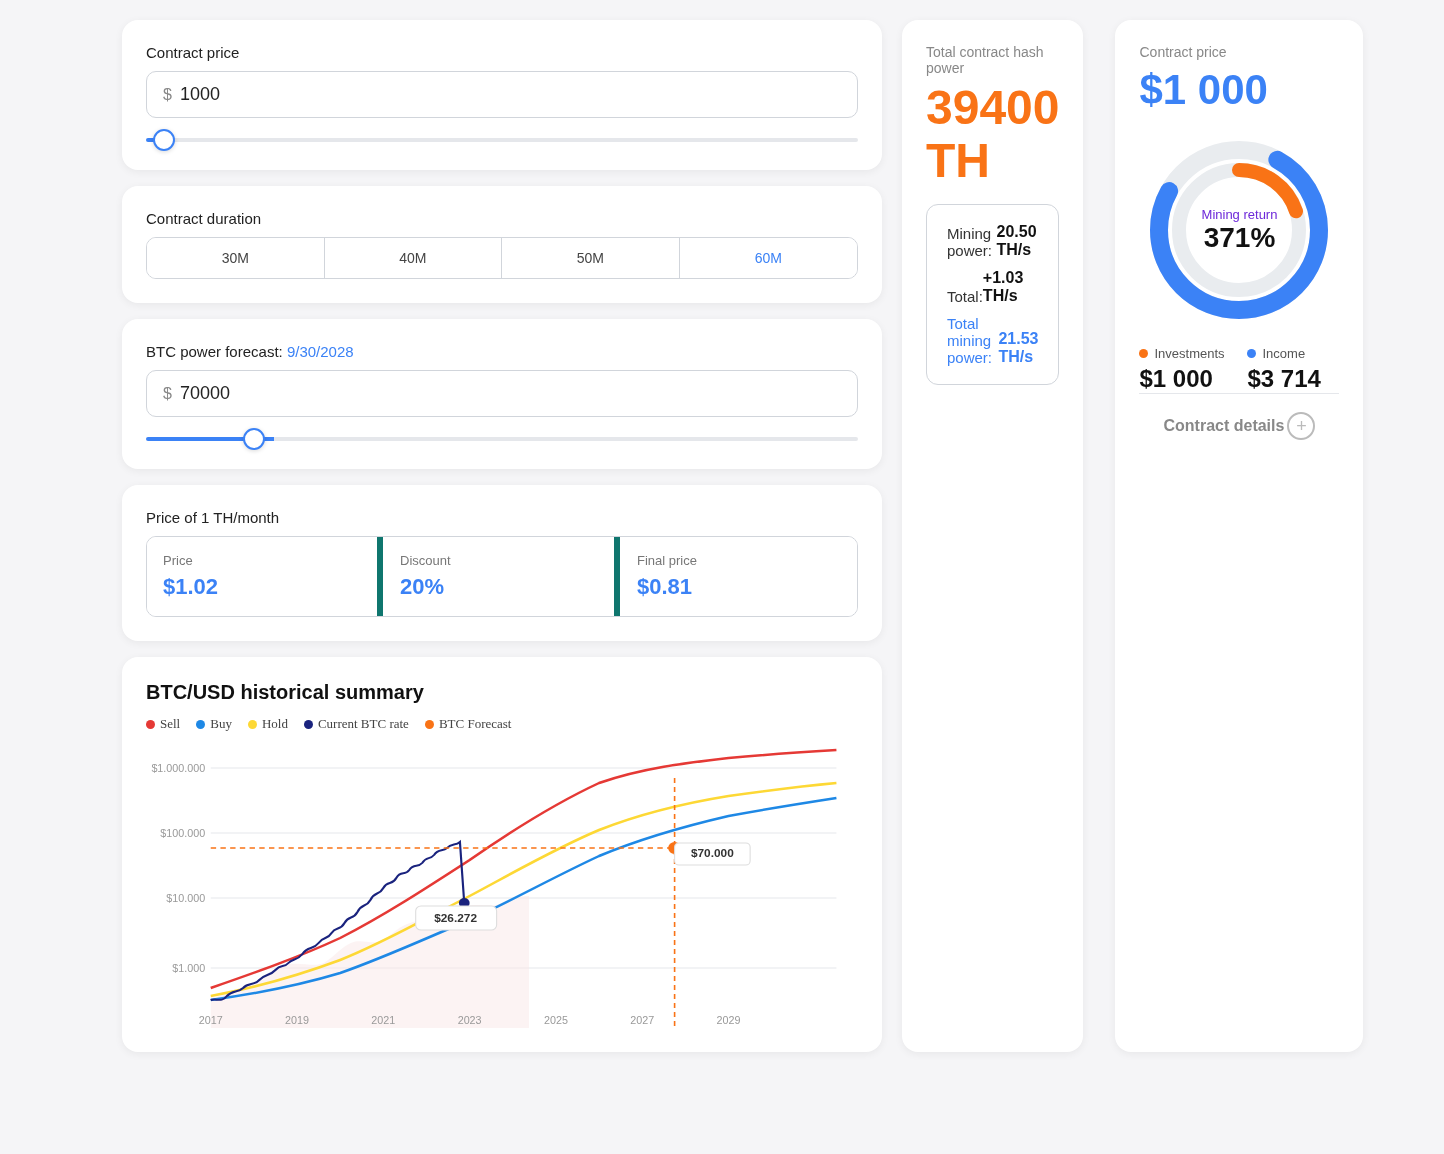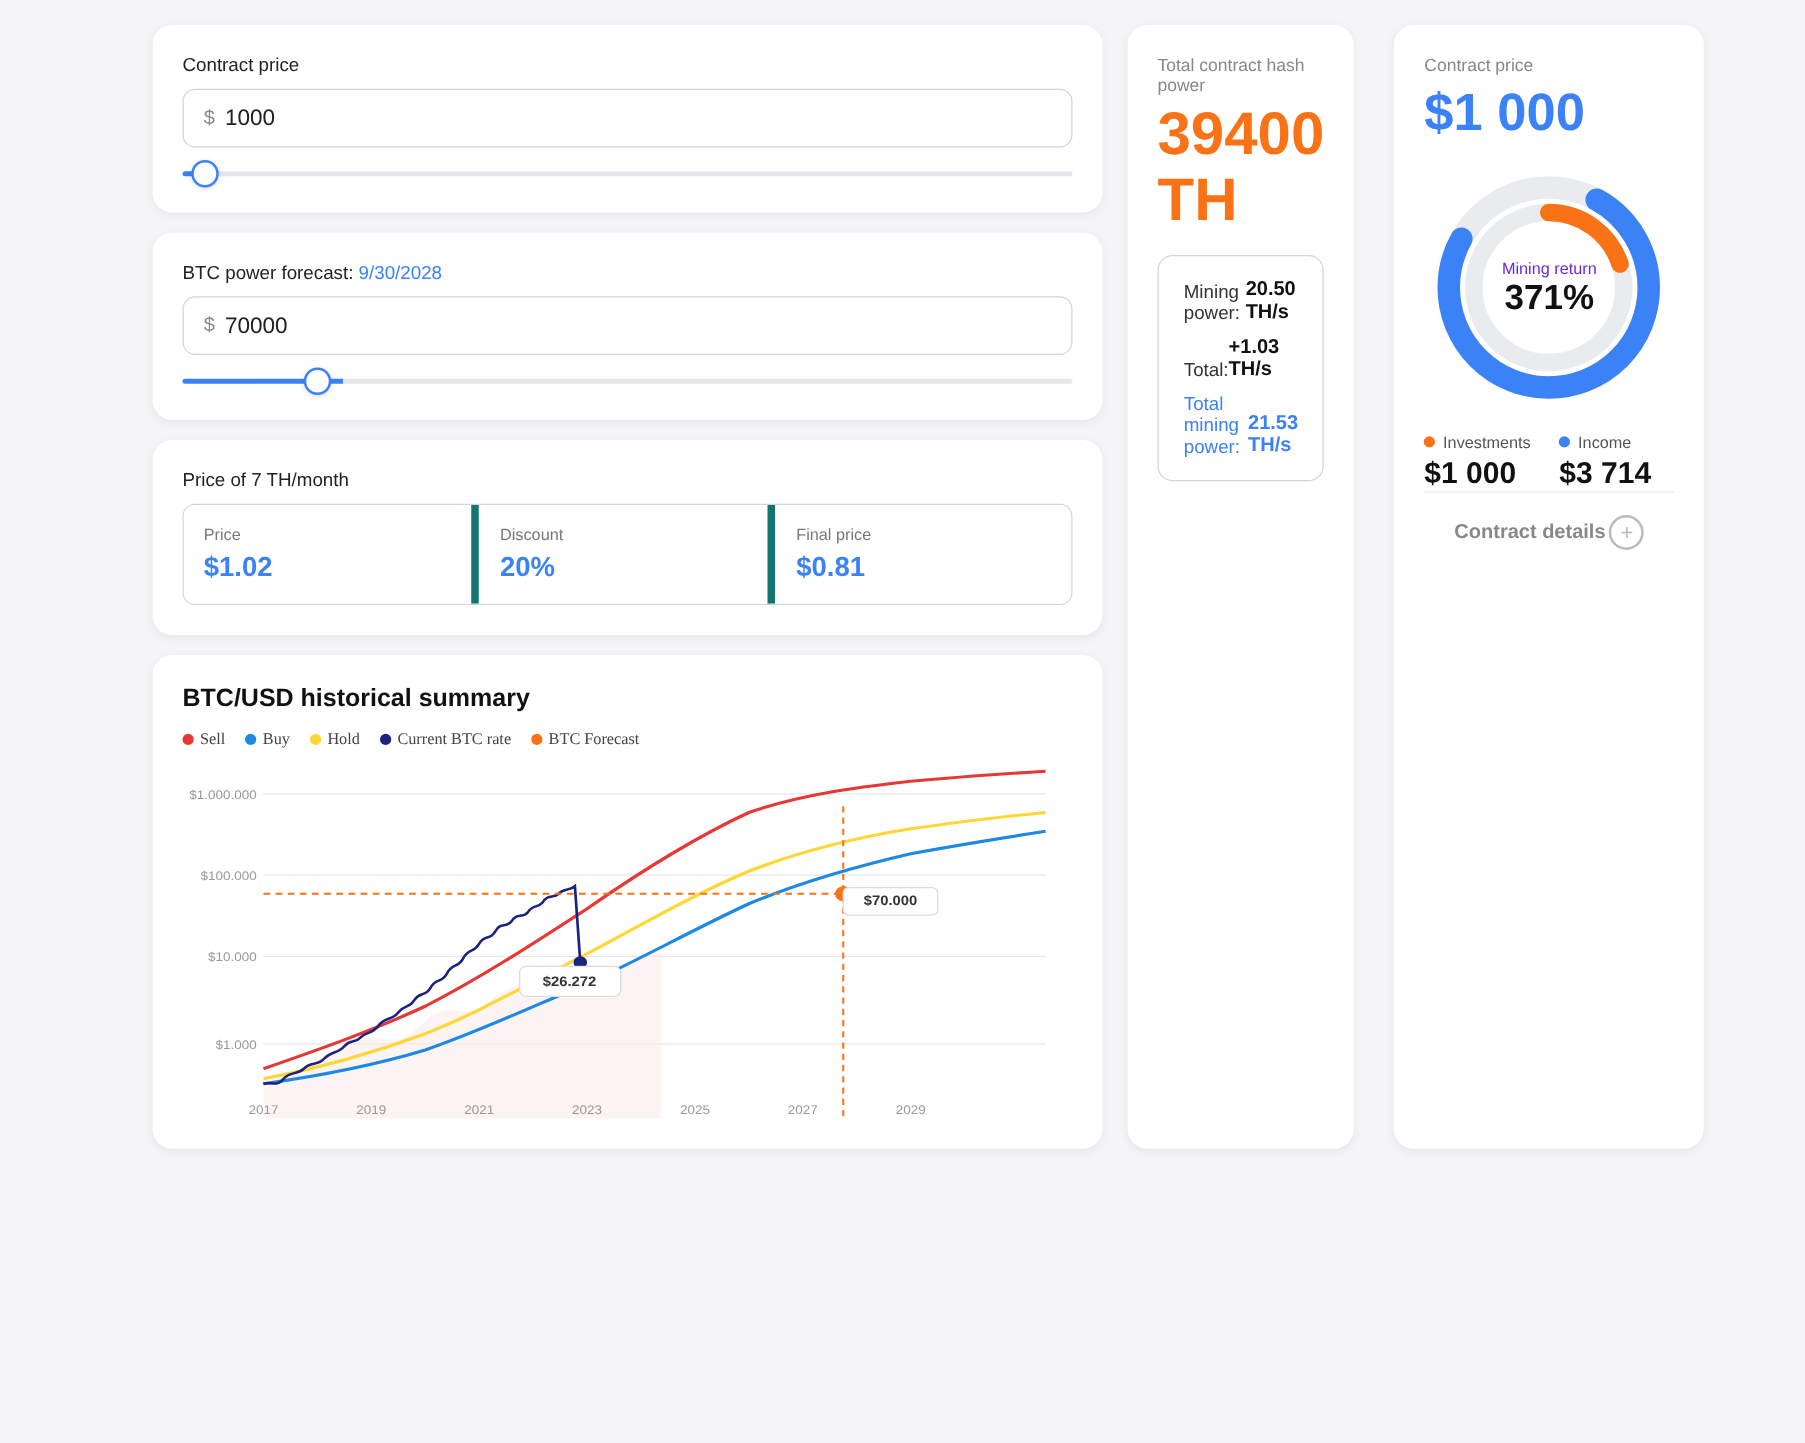--- a/index.html
+++ b/index.html
@@ -236,35 +236,44 @@
 
     <div class="card">
       <div class="section-label">Contract price</div>
       <div class="input-box">
         <span class="dollar">$</span>
         <span class="value">1000</span>
       </div>
       <input type="range" class="price-slider" min="0" max="10000" value="100" style="">
     </div>
 
+    <div class="card">
+      <div class="section-label">Contract duration</div>
+      <div class="duration-buttons">
+        <button class="duration-btn">30M</button>
+        <button class="duration-btn">40M</button>
+        <button class="duration-btn">50M</button>
+        <button class="duration-btn active">60M</button>
+      </div>
+    </div>
 
     <div class="card">
       <div class="forecast-label">
         <span>BTC power forecast:</span>
         <a href="#">9/30/2028</a>
       </div>
       <div class="input-box">
         <span class="dollar">$</span>
         <span class="value">70000</span>
       </div>
       <input type="range" class="btc-slider" min="0" max="500000" value="70000" style="">
     </div>
 
     <div class="card">
-      <div class="section-label">Price of 7 TH/month</div>
+      <div class="section-label">Price of 1 TH/month</div>
       <div class="price-grid">
         <div class="price-cell">
           <div class="price-cell-label">Price</div>
           <div class="price-cell-value">$1.02</div>
         </div>
         <div class="price-cell">
           <div class="price-cell-label">Discount</div>
           <div class="price-cell-value">20%</div>
         </div>
         <div class="price-cell">

